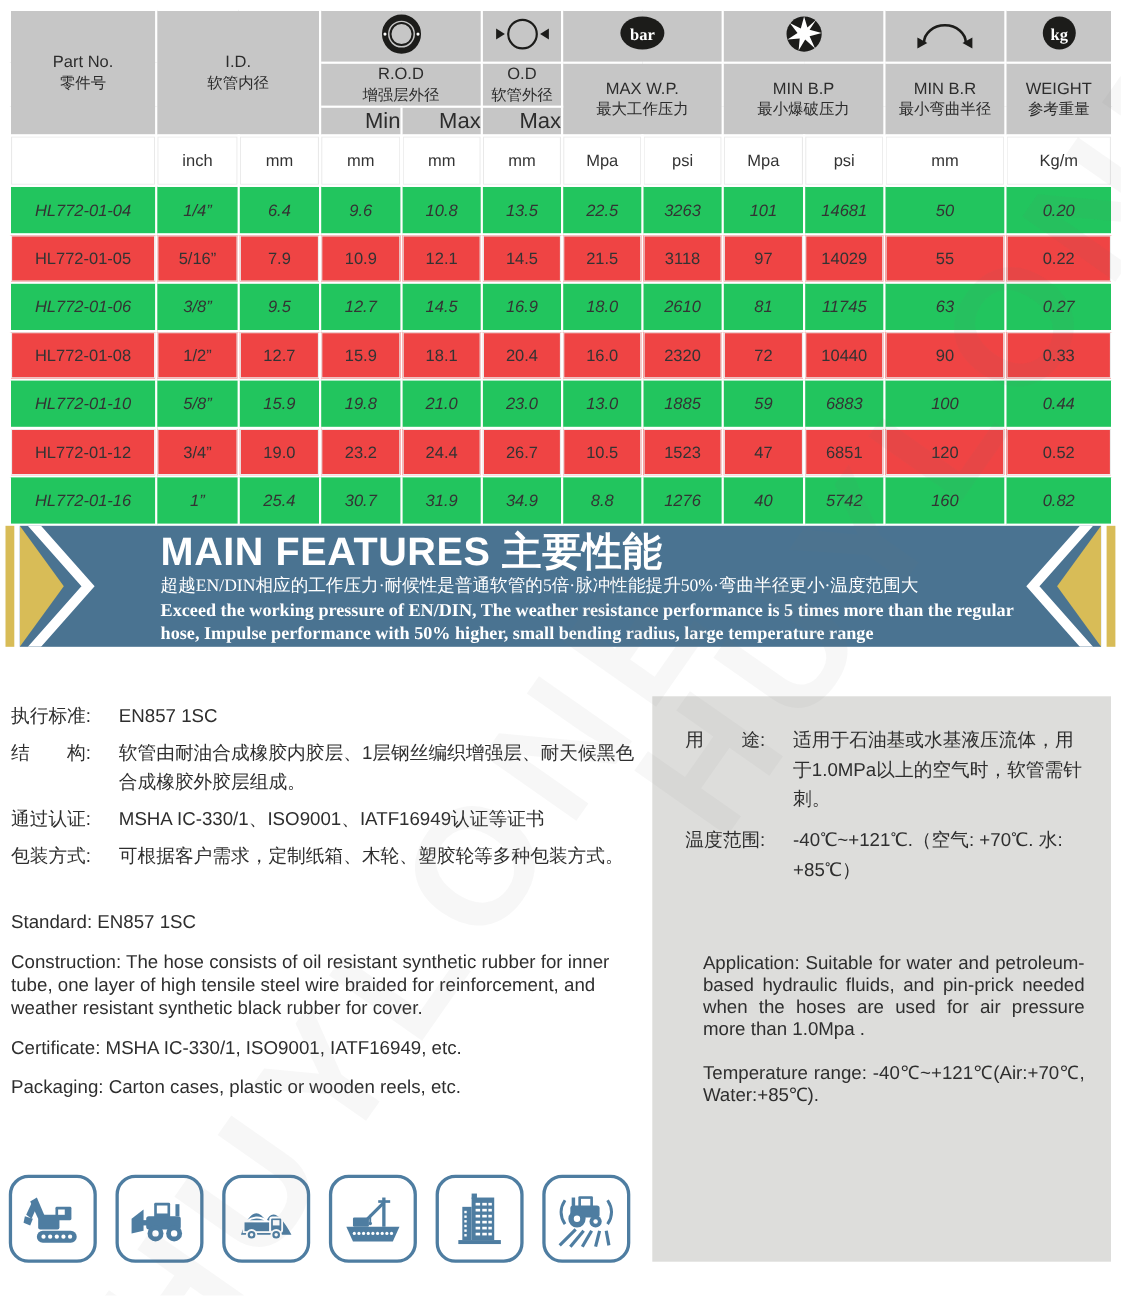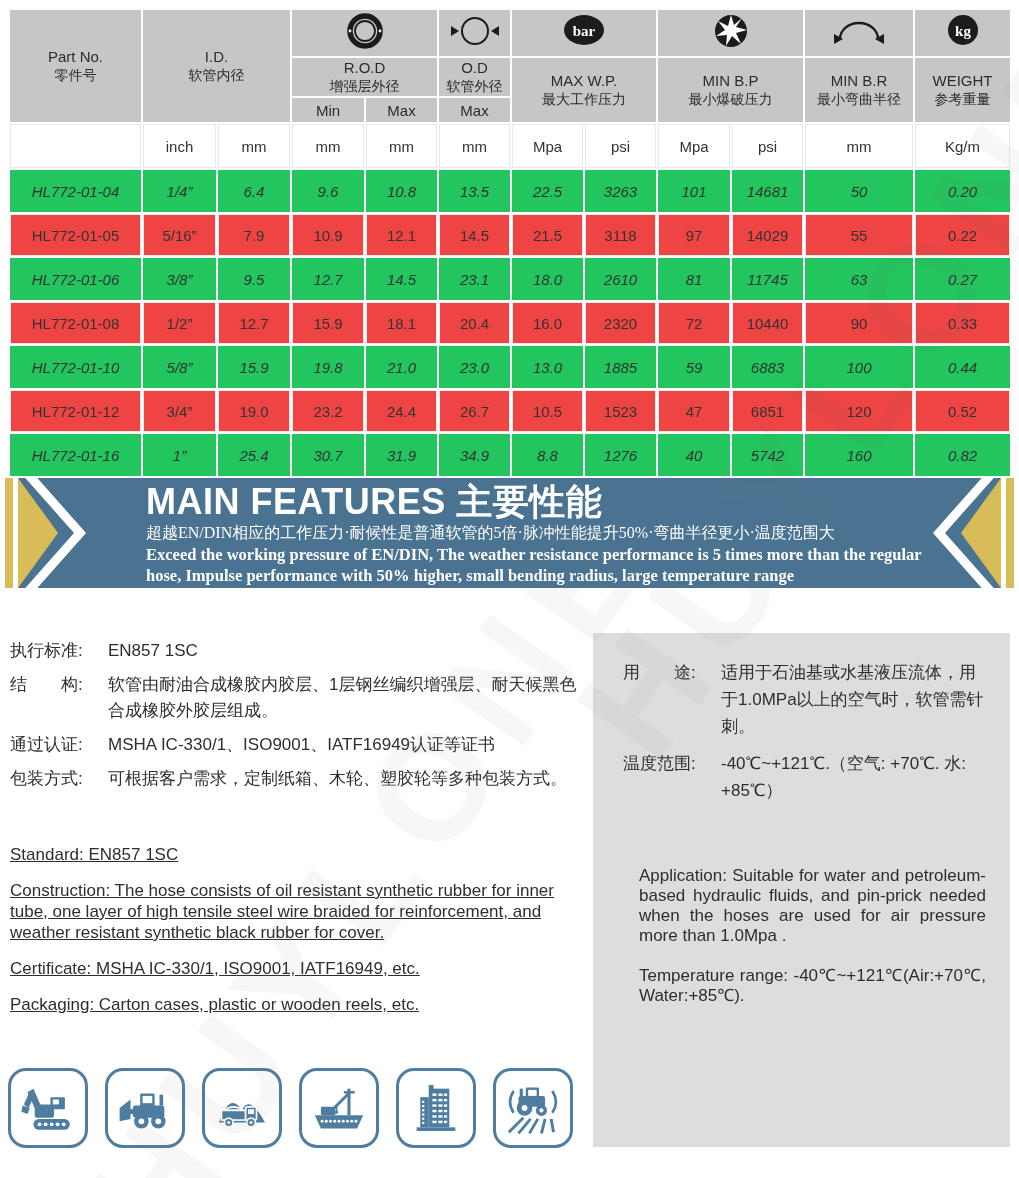--- a/index.html
+++ b/index.html
@@ -6,21 +6,21 @@
   .page{position:relative;width:1019px;height:1178px;background:#fff;overflow:hidden;
         font-family:"Liberation Sans",sans-serif;color:#2e2e2e;}
 
   
   .spec-table{position:absolute;left:8px;top:8px;width:1002px;border-collapse:collapse;
               table-layout:fixed;}
   .spec-table th{background:#c6c6c6;border:2px solid #fff;font-weight:normal;color:#2c2c2c;
                  text-align:center;vertical-align:middle;padding:0;}
   .icons-row th{height:46px;}
   .labels-row th{height:38px;}
-  .minmax-row th{height:24px;font-size:15px;}
+  .minmax-row th{height:24px;font-size:20px;text-align:right;}
   .hdr-en{font-size:15px;line-height:19px;}
   .hdr-zh{font-size:14px;line-height:19px;}
   .spec-table td{border:2px solid #fff;text-align:center;vertical-align:middle;
                  font-size:15px;height:40px;color:#333;}
   tr.units-row td{background:#fff;height:42px;box-shadow:inset 0 0 0 1px #e9e9e9;}
   tr.row-gray td{background:#22c55e;font-style:italic;}
   tr.row-white td{background:#ef4444;box-shadow:inset 0 0 0 1px #ececec;}
   .badge-text{font-family:"Liberation Serif",serif;font-weight:bold;}
 
   
@@ -35,21 +35,21 @@
   .banner-text{position:absolute;left:128px;top:8px;right:75px;color:#fff;}
   .banner-title{font-weight:bold;font-size:36px;letter-spacing:.5px;line-height:32px;}
   .banner-cn{font-family:"Liberation Serif",serif;font-size:16px;line-height:22px;margin-top:4px;}
   .banner-en{font-family:"Liberation Serif",serif;font-weight:bold;font-size:16.5px;line-height:21px;}
 
   
   .left-col{position:absolute;left:10px;top:638px;width:568px;font-size:17px;}
   .cn-item{display:flex;margin-bottom:8px;line-height:26px;}
   .cn-item .lbl{flex:0 0 98px;white-space:pre;}
   .cn-item .txt{flex:1;}
-  .en-specs{margin-top:52px;text-decoration:underline;}
+  .en-specs{margin-top:36px;}
   .en-specs p{margin:0 0 15px 0;line-height:21px;}
 
   
   .right-panel{position:absolute;left:593px;top:633px;width:417px;height:514px;background:#dddddb;
                box-sizing:border-box;padding:26px 24px 0 30px;font-size:17px;}
   .right-panel .cn-item{line-height:27px;margin-bottom:10px;}
   .rp-en{margin-top:62px;}
   .rp-en p{text-align:justify;line-height:20px;margin:0 0 20px 16px;}
 
   
@@ -212,21 +212,21 @@
           <td>14029</td>
           <td>55</td>
           <td>0.22</td>
         </tr>
         <tr class="row-gray">
           <td>HL772-01-06</td>
           <td>3/8”</td>
           <td>9.5</td>
           <td>12.7</td>
           <td>14.5</td>
-          <td>23.1</td>
+          <td>16.9</td>
           <td>18.0</td>
           <td>2610</td>
           <td>81</td>
           <td>11745</td>
           <td>63</td>
           <td>0.27</td>
         </tr>
         <tr class="row-white">
           <td>HL772-01-08</td>
           <td>1/2”</td>

